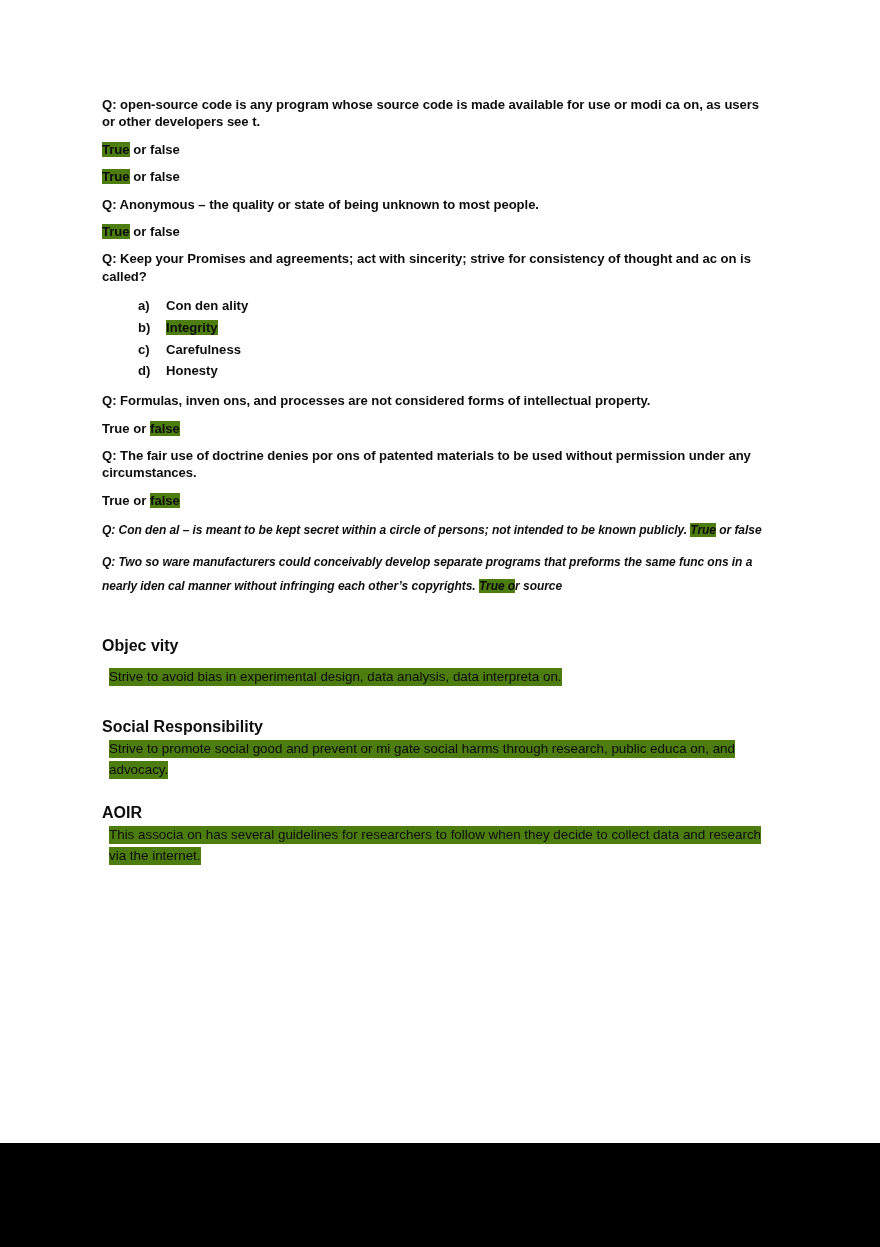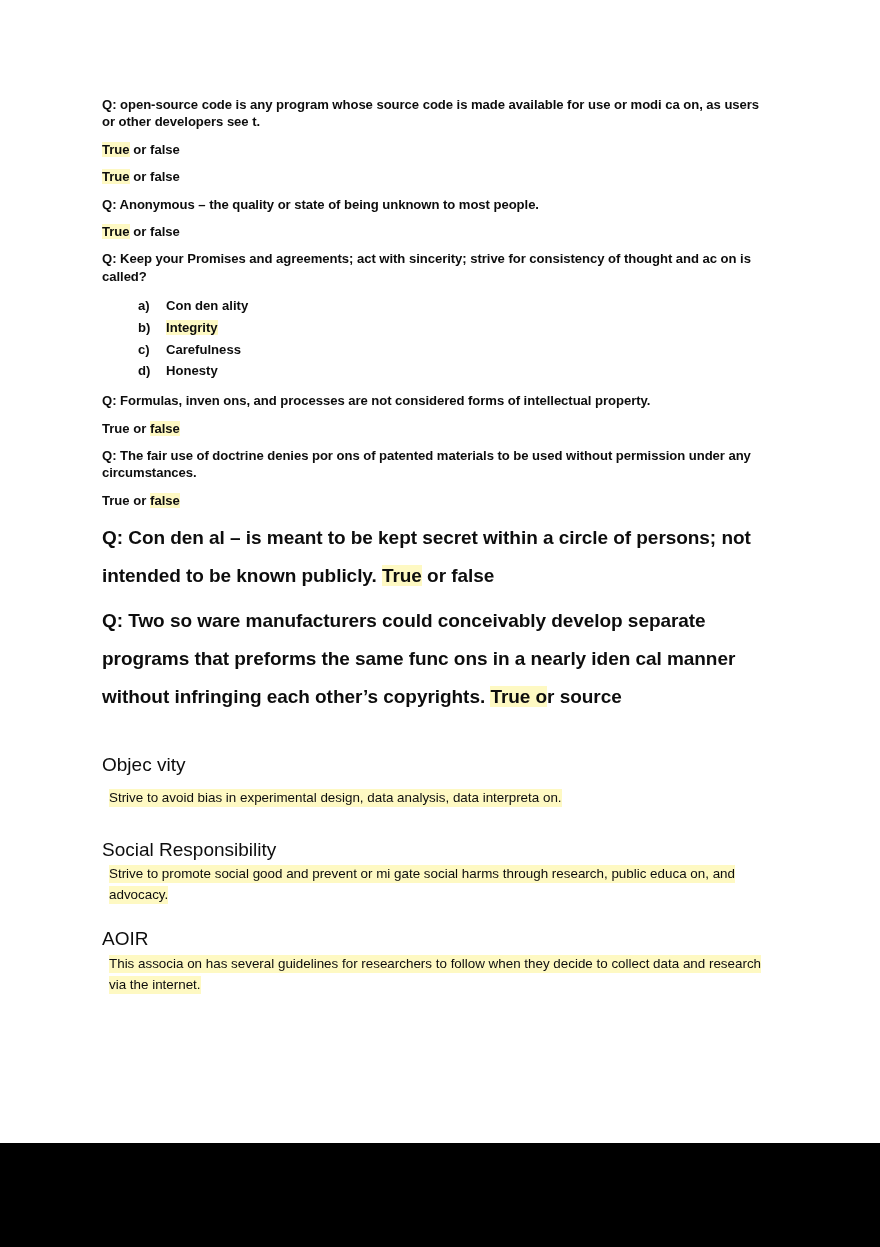--- a/index.html
+++ b/index.html
@@ -20,46 +20,47 @@
     overflow: hidden;
     margin: 0;
   }
   #doc-body {
     position: absolute;
     left: 102px;
     top: 96px;
     width: 672px;
   }
   .hl {
-    background-color: #fef9c3;
+    background-color: #4d7c0f;
   }
   
   .q {
     font-size: 13.1px;
     font-weight: bold;
     color: #0d0d0d;
     line-height: 1.33;
     margin: 0 0 10px 0;
     letter-spacing: -0.05px;
   }
   .ans {
     font-size: 13.1px;
     font-weight: bold;
     color: #0d0d0d;
     line-height: 1.33;
     margin: 0 0 10px 0;
   }
   
   .q-wide {
-    font-size: 19px;
+    font-size: 12px;
     font-weight: bold;
     color: #0d0d0d;
     line-height: 1.98;
     margin: 0 0 8px 0;
     letter-spacing: -0.05px;
+    font-style: italic;
   }
   ol.choices {
     list-style: none;
     margin: 0 0 10px 0;
     padding: 0 0 0 36px;
   }
   ol.choices li {
     font-size: 13.1px;
     font-weight: bold;
     color: #0d0d0d;
@@ -67,22 +68,22 @@
     margin: 0;
     white-space: nowrap;
   }
   ol.choices li .marker {
     display: inline-block;
     width: 28px;
   }
   .gap-lg { height: 29px; }
   .gap-md { height: 21px; }
   .sec-head {
-    font-size: 19px;
-    font-weight: normal;
+    font-size: 16px;
+    font-weight: bold;
     color: #0d0d0d;
     line-height: 1.33;
     margin: 0 0 9px 0;
   }
   .sec-head.tight {
     margin: 0 0 1px 0;
   }
   .sec-body {
     font-size: 13.4px;
     font-weight: normal;

